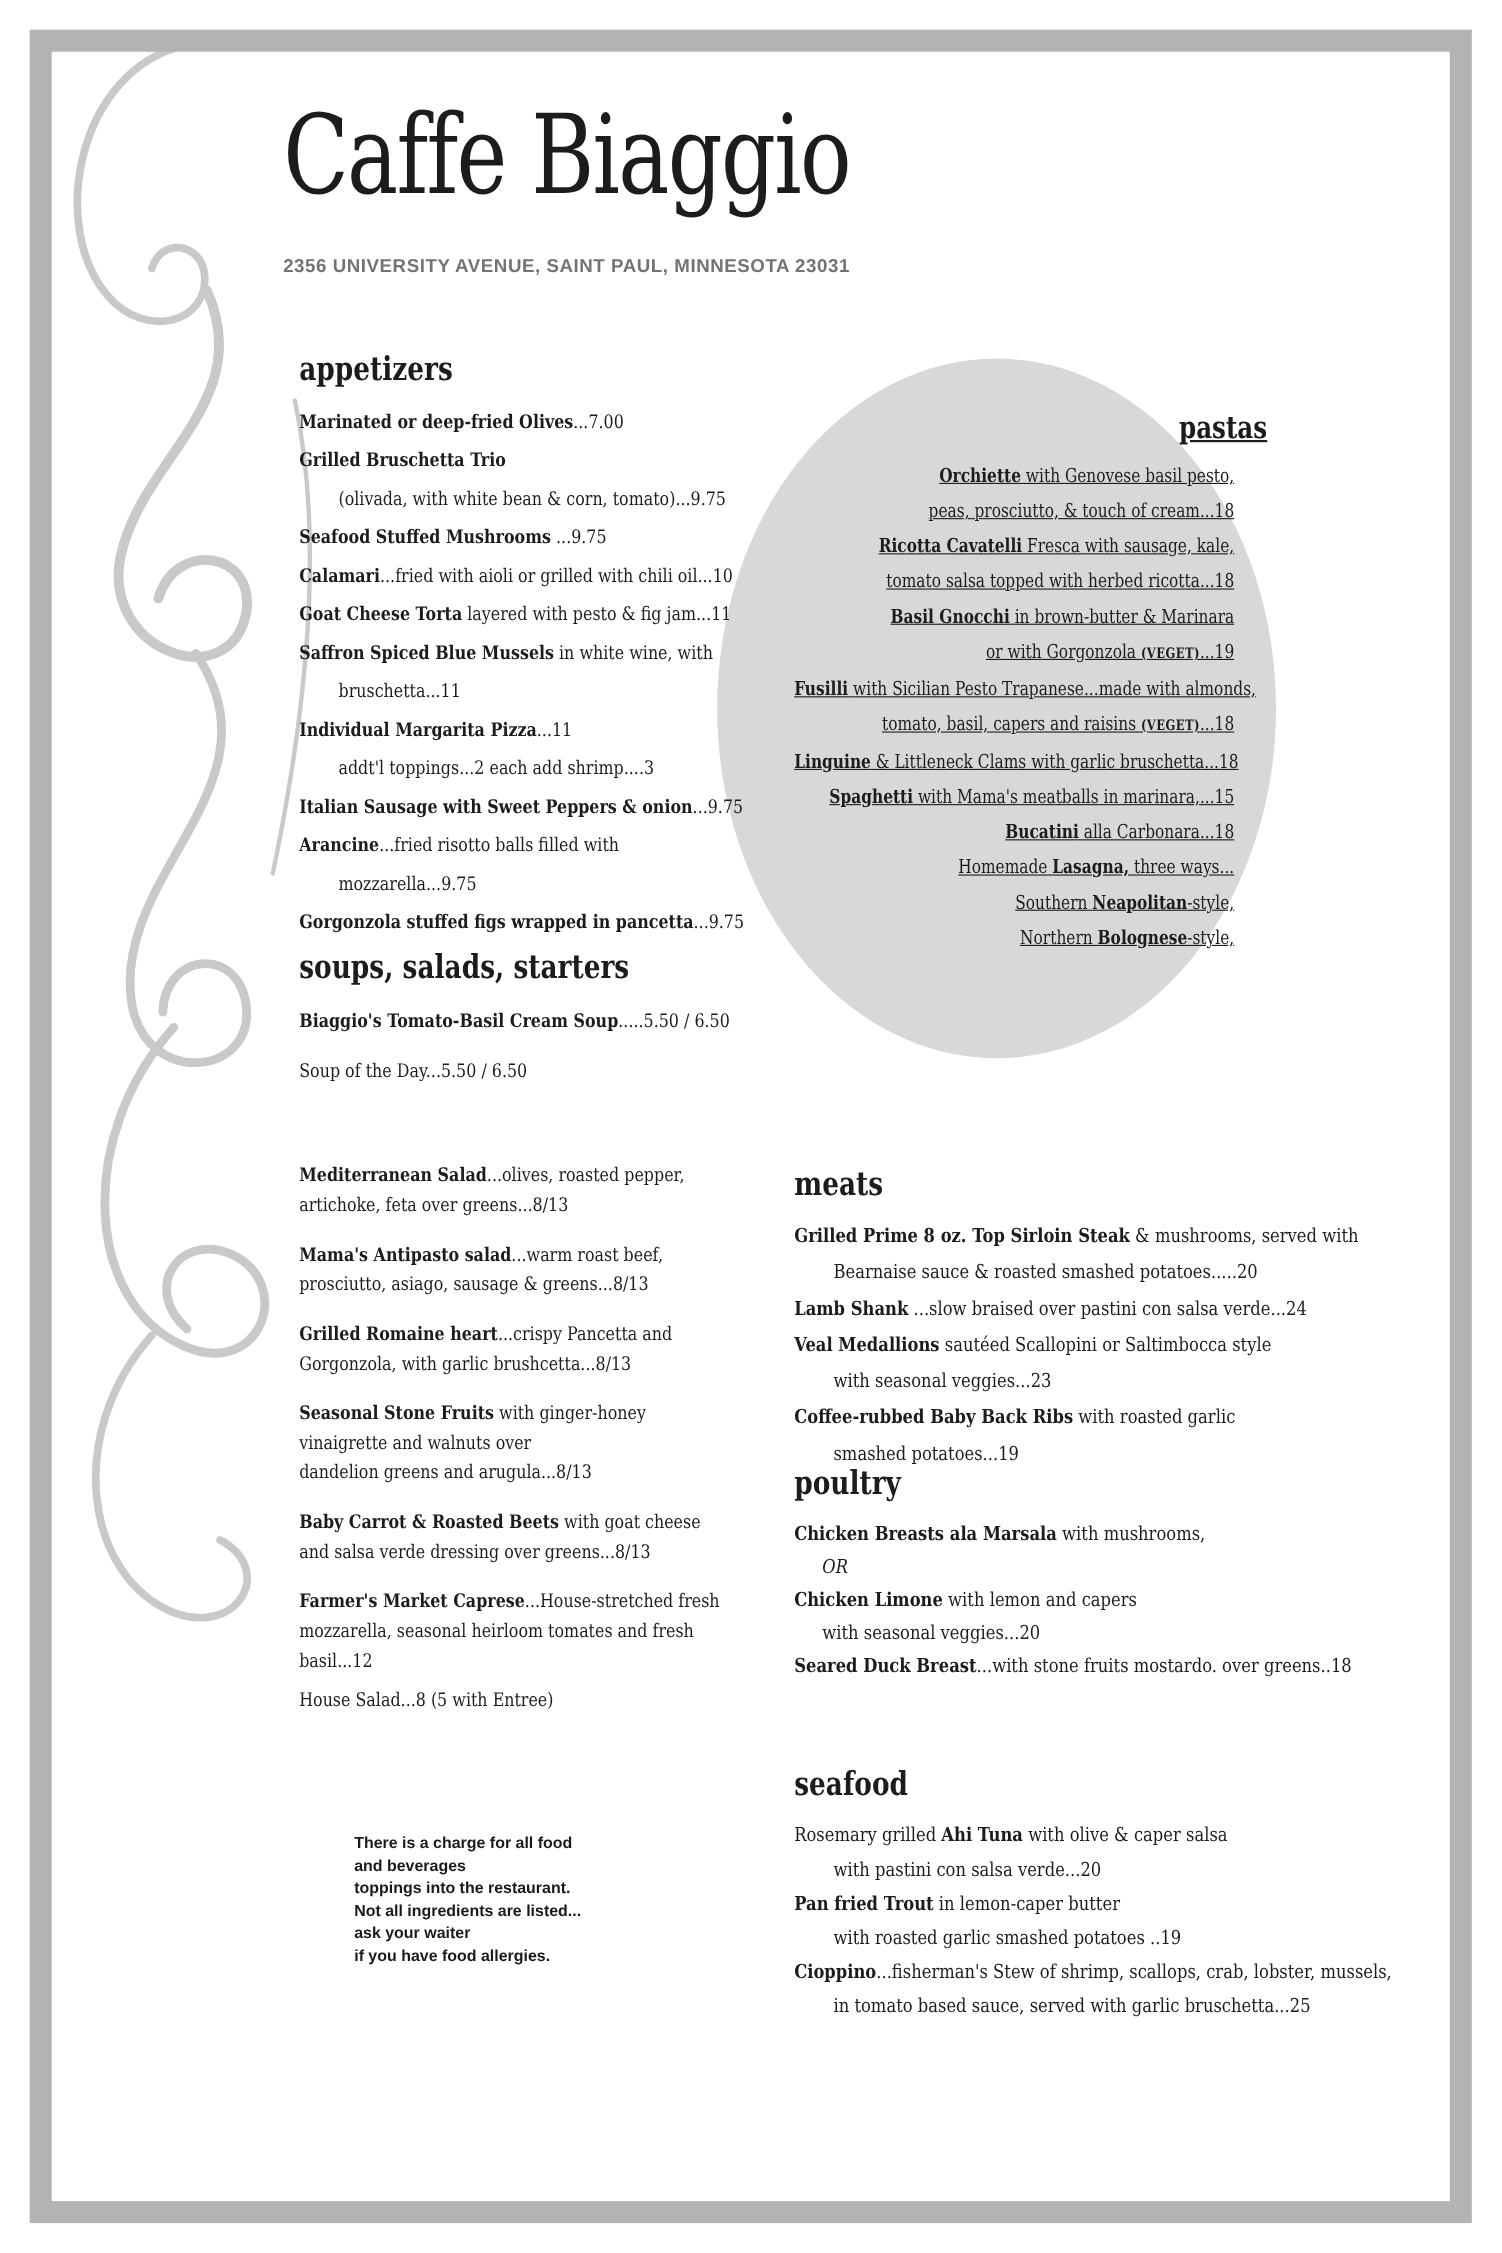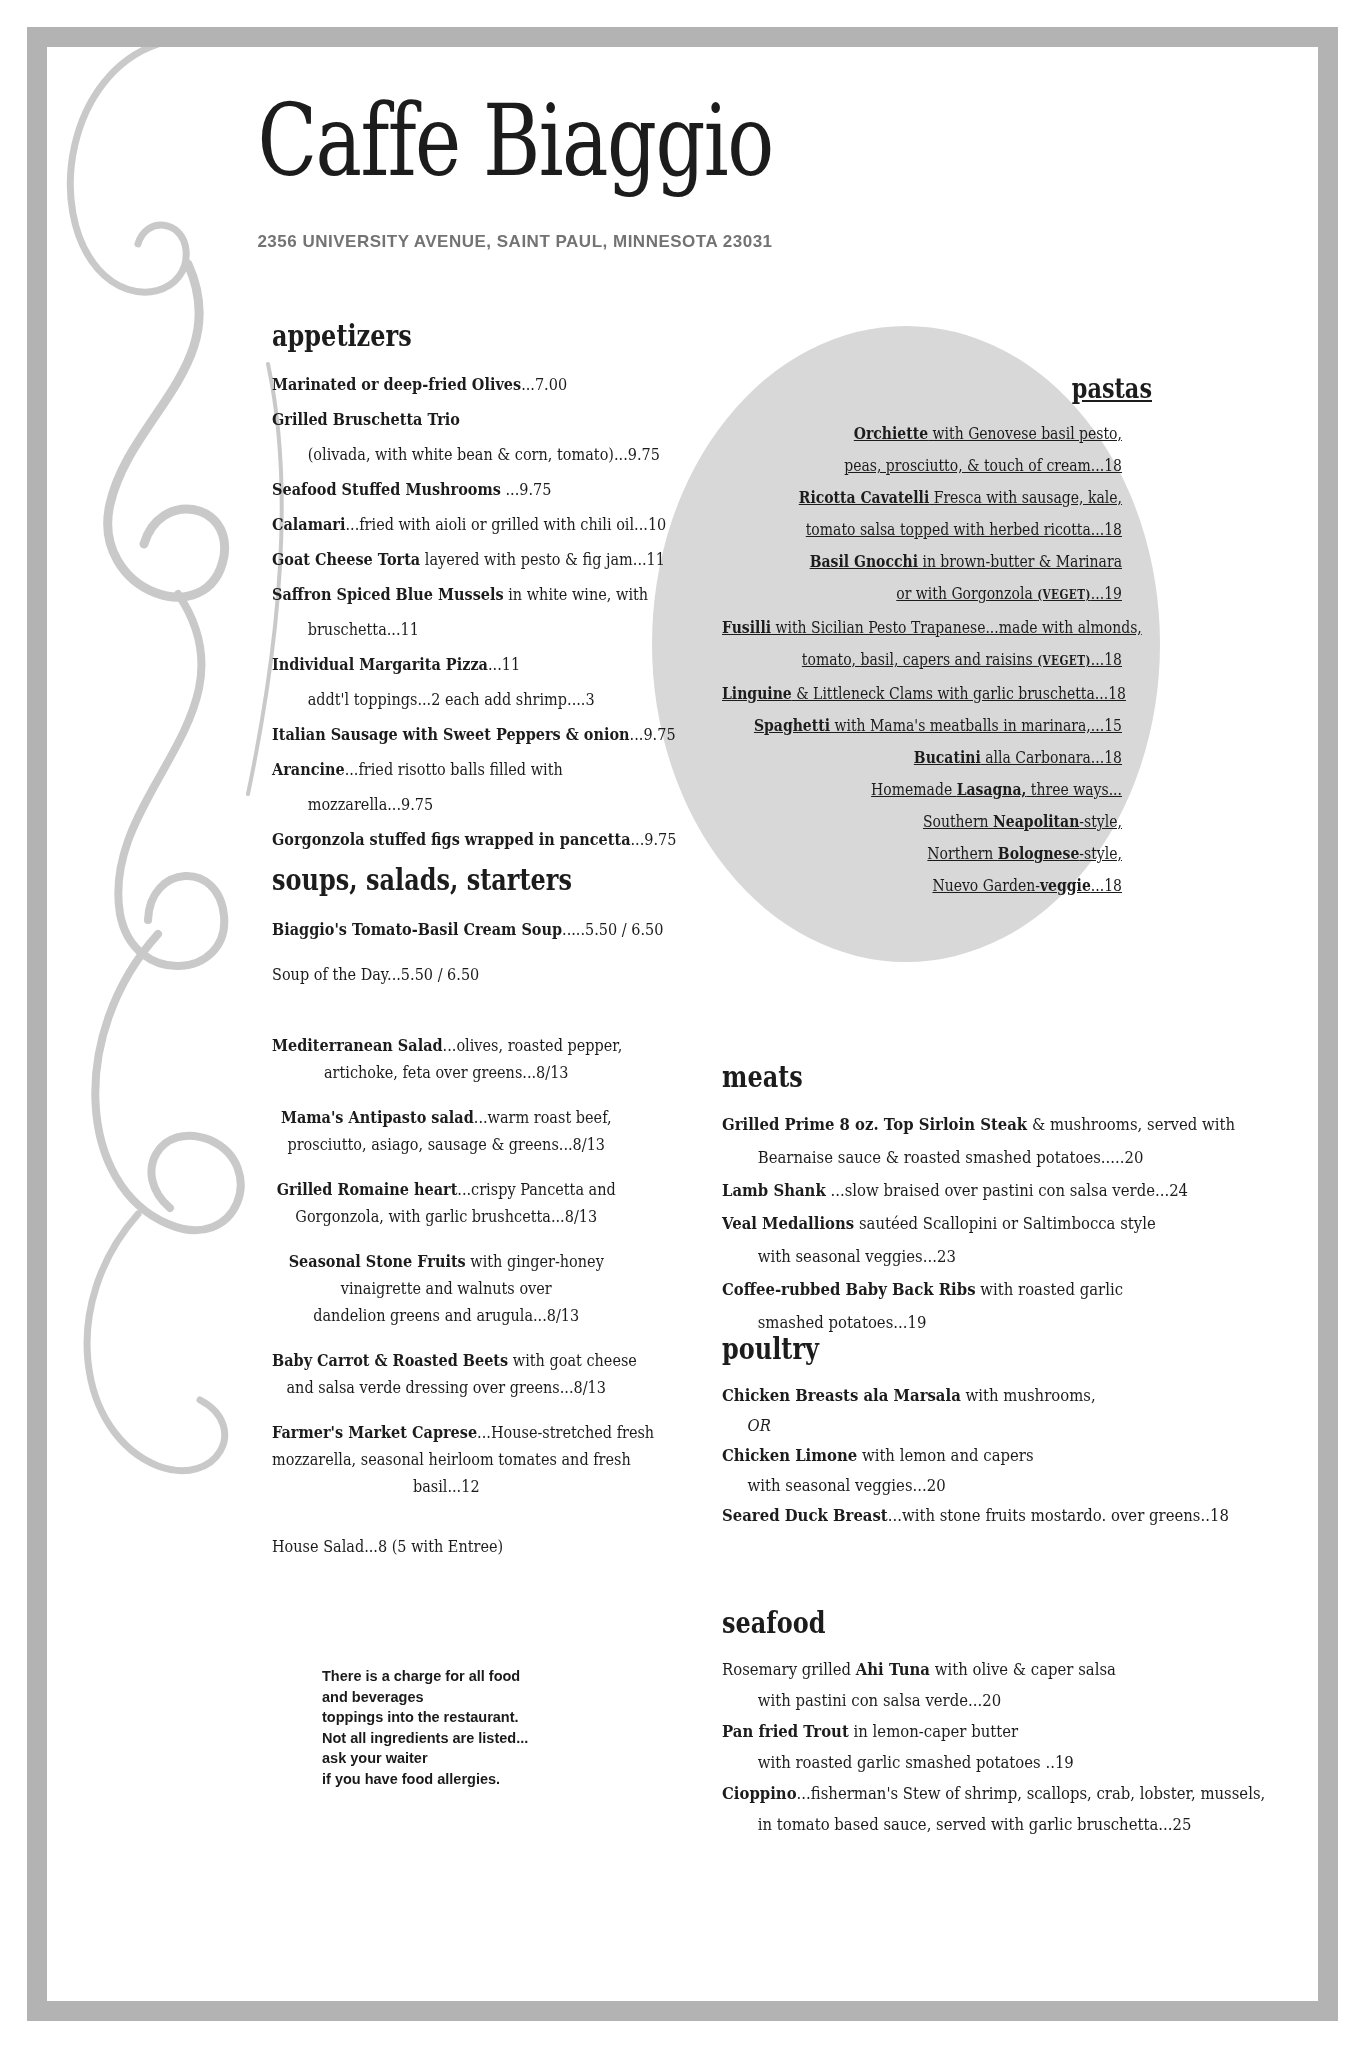--- a/index.html
+++ b/index.html
@@ -41,21 +41,21 @@
   .bold { font-weight:700; }
   .smallcaps { font-weight:700; font-size:.75em; text-transform:uppercase; letter-spacing:.5px; }
 
   #appetizers { left:272px; top:318px; width:400px; }
   #appetizers .item-line { line-height:35px; }
 
   #soups { left:272px; top:862px; width:400px; }
   #soups .sec-header { margin-bottom:10px; }
   #soups .item-line { line-height:45px; }
 
-  #salads { left:272px; top:1032px; width:410px;text-align:center; }
+  #salads { left:272px; top:1056px; width:410px; }
   #salads .item-line { line-height:27px; }
   #salads .menu-item { margin-bottom:18px; }
 
   #housesalad { left:272px; top:1532px; width:400px; }
   #housesalad .item-line { line-height:28px; }
 
   #pastas { left:672px; top:372px; width:500px; text-align:right;text-decoration:underline; }
   #pastas .sec-header { transform:translateX(30px) scaleX(.8); transform-origin:center; font-size:28px; margin-bottom:12px; }
   #pastas .item-line { line-height:32px; font-size:17.5px; transform:scaleX(.8); transform-origin:center; }
 
@@ -218,23 +218,20 @@
         </div>
         <div class="menu-item">
           <div class="item-line"><span class="seg">Homemade </span><span class="seg bold">Lasagna,</span><span class="seg"> three ways...</span></div>
         </div>
         <div class="menu-item">
           <div class="item-line"><span class="seg">Southern </span><span class="seg bold">Neapolitan</span><span class="seg">-style,</span></div>
         </div>
         <div class="menu-item">
           <div class="item-line"><span class="seg">Northern </span><span class="seg bold">Bolognese</span><span class="seg">-style,</span></div>
         </div>
-        <div class="menu-item">
-          <div class="item-line"><span class="seg">Nuevo Garden-</span><span class="seg bold">veggie</span><span class="seg">...18</span></div>
-        </div>
       </div>
   </section>
 
   <section class="sec" id="meats">
     <div class="sec-header">meats</div>
     <div class="items">
         <div class="menu-item">
           <div class="item-line"><span class="seg bold">Grilled Prime 8 oz. Top Sirloin Steak</span><span class="seg"> &amp; mushrooms, served with</span></div>
           <div class="item-line indent"><span class="seg">Bearnaise sauce &amp; roasted smashed potatoes.....20</span></div>
         </div>

